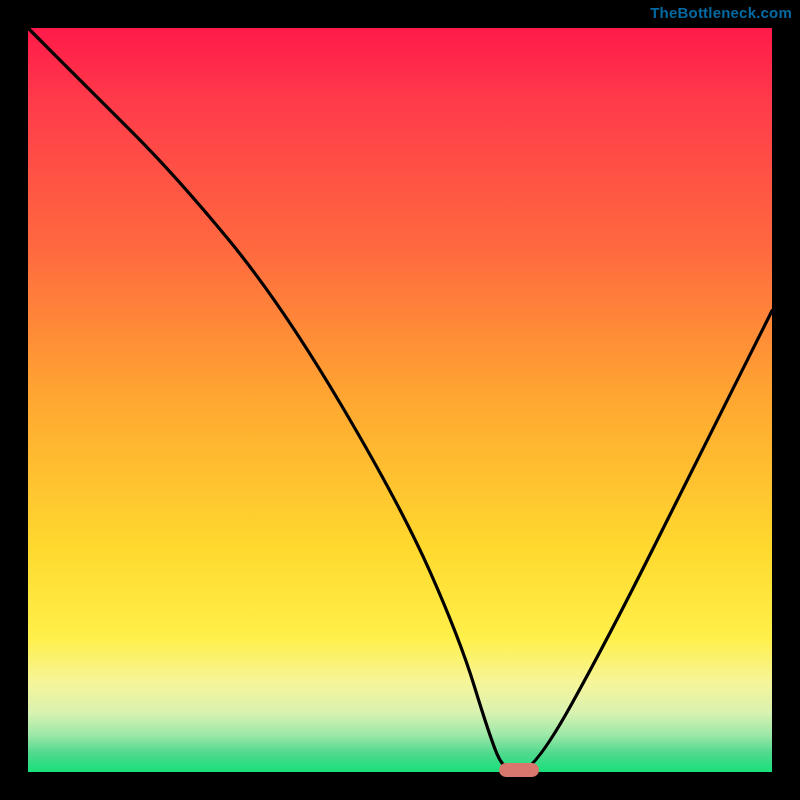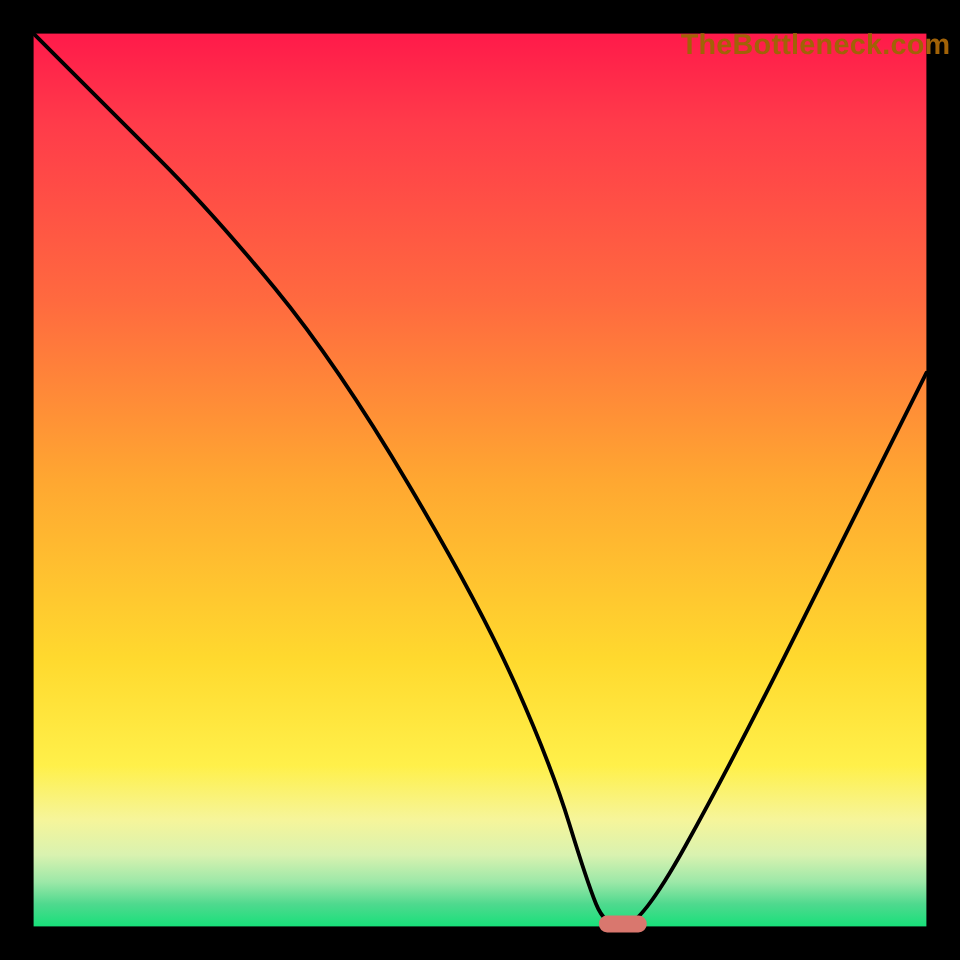--- a/index.html
+++ b/index.html
@@ -36,26 +36,25 @@
       #d9f2b0 92%,
       #9de8a8 95%,
       #4fd98e 97.5%,
       #18e07a 100%
     );
   }
   .watermark {
     position: absolute;
     top: 4px;
     right: 8px;
-    color: #a16207;
-    font-size: 24px;
+    color: #0369a1;
+    font-size: 15px;
     font-weight: 600;
     letter-spacing: 0.2px;
     user-select: none;
-    margin-top: 20px;
   }
   svg.curve {
     position: absolute;
     left: 0;
     top: 0;
     width: 744px;
     height: 744px;
     overflow: visible;
   }
   .marker {

